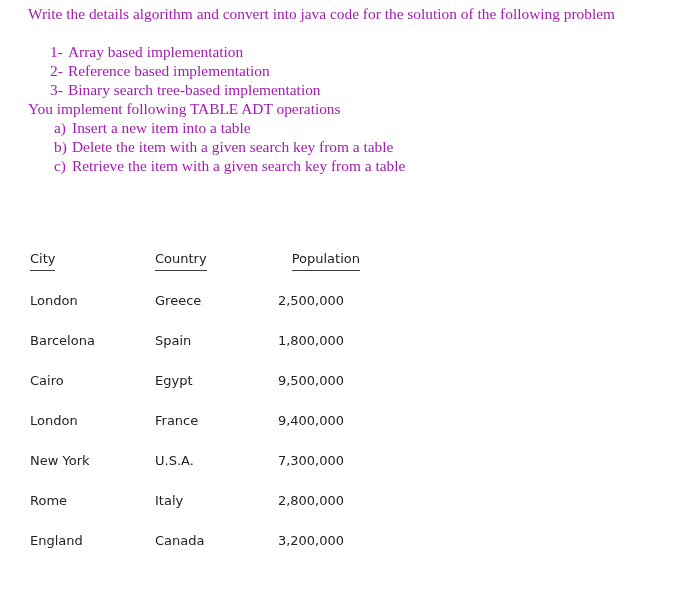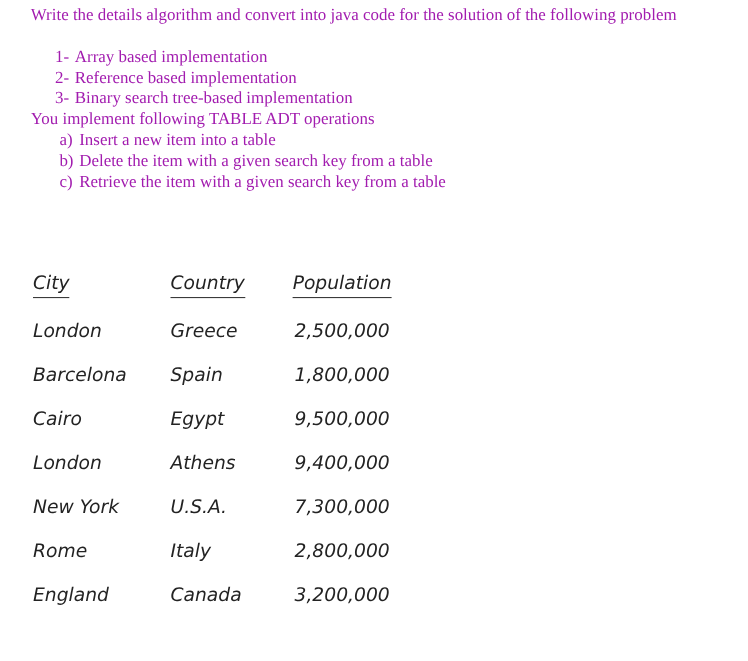--- a/index.html
+++ b/index.html
@@ -77,43 +77,42 @@
   }
 
   
   .data-table {
     position: absolute;
     left: 30px;
     top: 243px;
     width: 330px;
     border-collapse: collapse;
     font-family: "DejaVu Sans", "Liberation Sans", sans-serif;
-    font-size: 17px;
+    font-size: 13px;
     color: #232323;
-    font-style: italic;
   }
   .data-table col.c-city { width: 125px; }
   .data-table col.c-country { width: 107px; }
   .data-table col.c-pop { width: 98px; }
 
   .data-table thead th {
     font-weight: normal;
     text-align: left;
     padding: 0 0 10px 0;
     vertical-align: bottom;
     height: 28px;
   }
   .data-table thead th .hdr {
     display: inline-block;
     border-bottom: 1.4px solid #3a3a3a;
     padding-bottom: 2px;
     line-height: 19px;
   }
   .data-table thead th.pop-head {
-    text-align: center;
+    text-align: right;
   }
 
   .data-table tbody td {
     padding: 0;
     height: 40px;
     vertical-align: middle;
     line-height: 20px;
     white-space: nowrap;
   }
   .data-table tbody td.pop {
@@ -196,21 +195,21 @@
         <td class="country">Spain</td>
         <td class="pop">1,800,000</td>
       </tr>
       <tr>
         <td class="city">Cairo</td>
         <td class="country">Egypt</td>
         <td class="pop">9,500,000</td>
       </tr>
       <tr>
         <td class="city">London</td>
-        <td class="country">Athens</td>
+        <td class="country">France</td>
         <td class="pop">9,400,000</td>
       </tr>
       <tr>
         <td class="city">New York</td>
         <td class="country">U.S.A.</td>
         <td class="pop">7,300,000</td>
       </tr>
       <tr>
         <td class="city">Rome</td>
         <td class="country">Italy</td>

